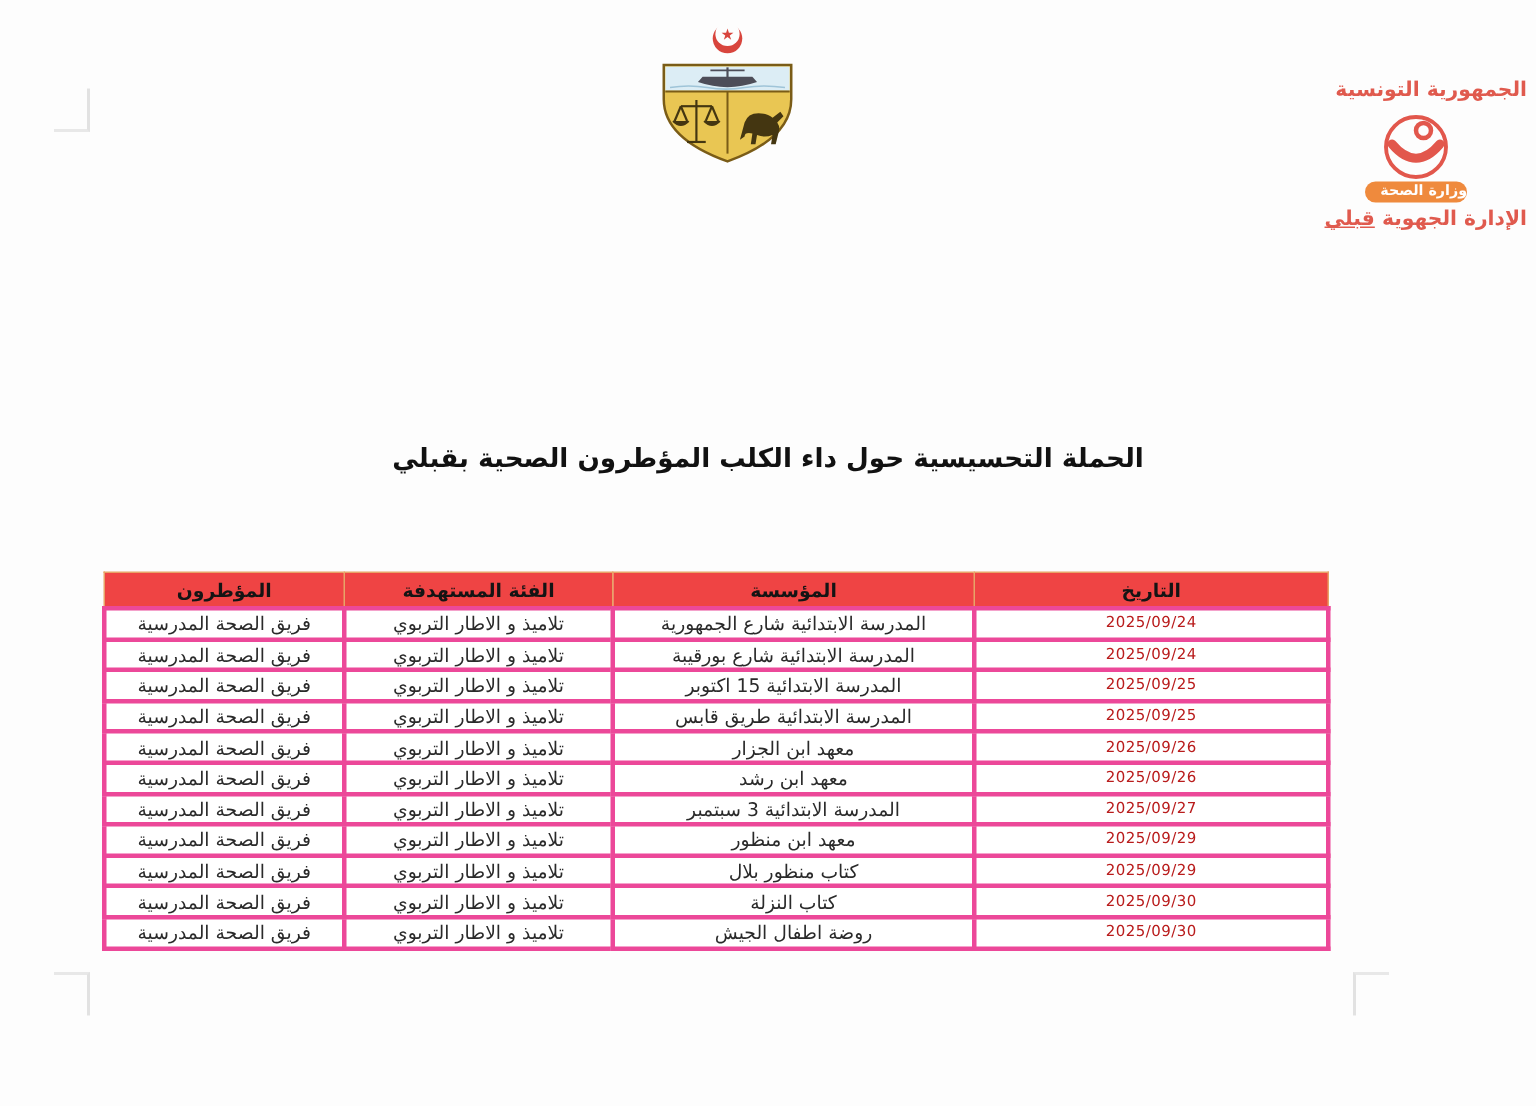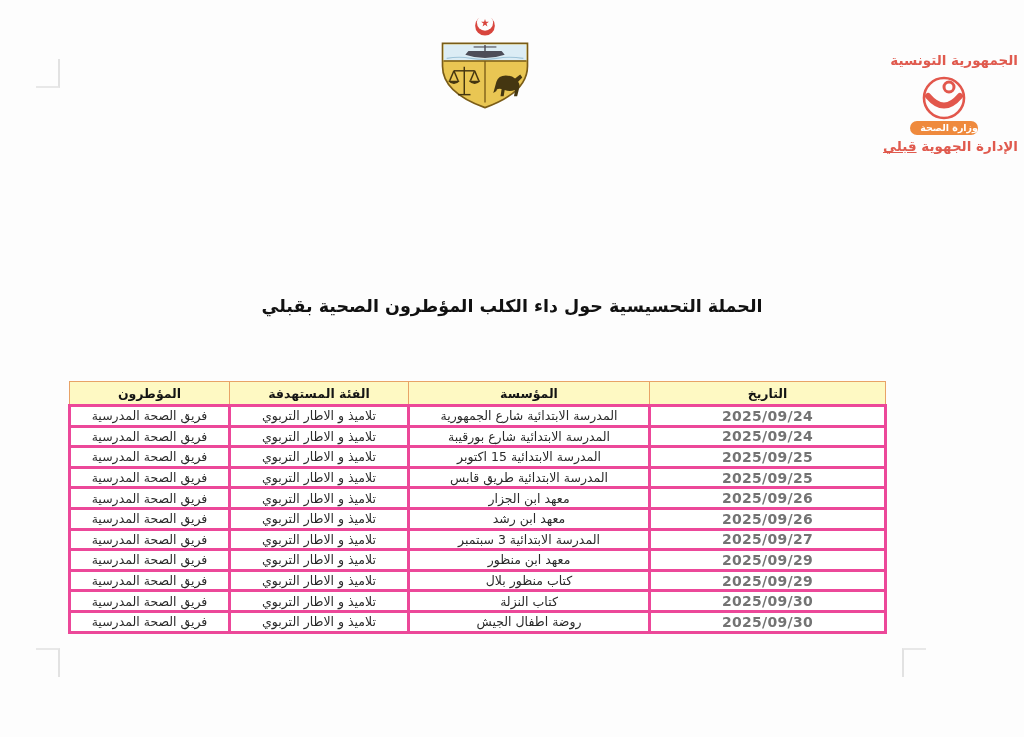--- a/index.html
+++ b/index.html
@@ -34,28 +34,28 @@
     position:absolute;top:296px;left:0;width:100%;text-align:center;direction:rtl;
     font-weight:bold;font-size:17.5px;color:#111;
   }
 
   
   table.campaign{
     position:absolute;left:68px;top:381px;width:816px;direction:rtl;
     border-collapse:collapse;table-layout:fixed;
   }
   table.campaign th{
-    background:#fef9c3;color:#141414;font-weight:bold;font-size:12.5px;
+    background:#ef4444;color:#141414;font-weight:bold;font-size:12.5px;
     height:20px;padding:1px 4px;border:1px solid #e8a367;
   }
   table.campaign td{
     background:#fff;font-size:12.5px;color:#2a2a2a;text-align:center;
     height:17.6px;padding:0 4px;border:3px solid #ec4899;white-space:nowrap;overflow:hidden;
   }
-  table.campaign td.date-cell{font-size:14px;color:#737373;letter-spacing:.3px;font-weight:bold;}
+  table.campaign td.date-cell{font-size:10px;color:#b91c1c;letter-spacing:.3px;}
 </style>
 </head>
 <body>
 
 <div class="corner tl"></div>
 <div class="corner bl"></div>
 <div class="corner br"></div>
 
 <div class="emblem">
   <svg width="114" height="100" viewBox="0 0 110 96">

